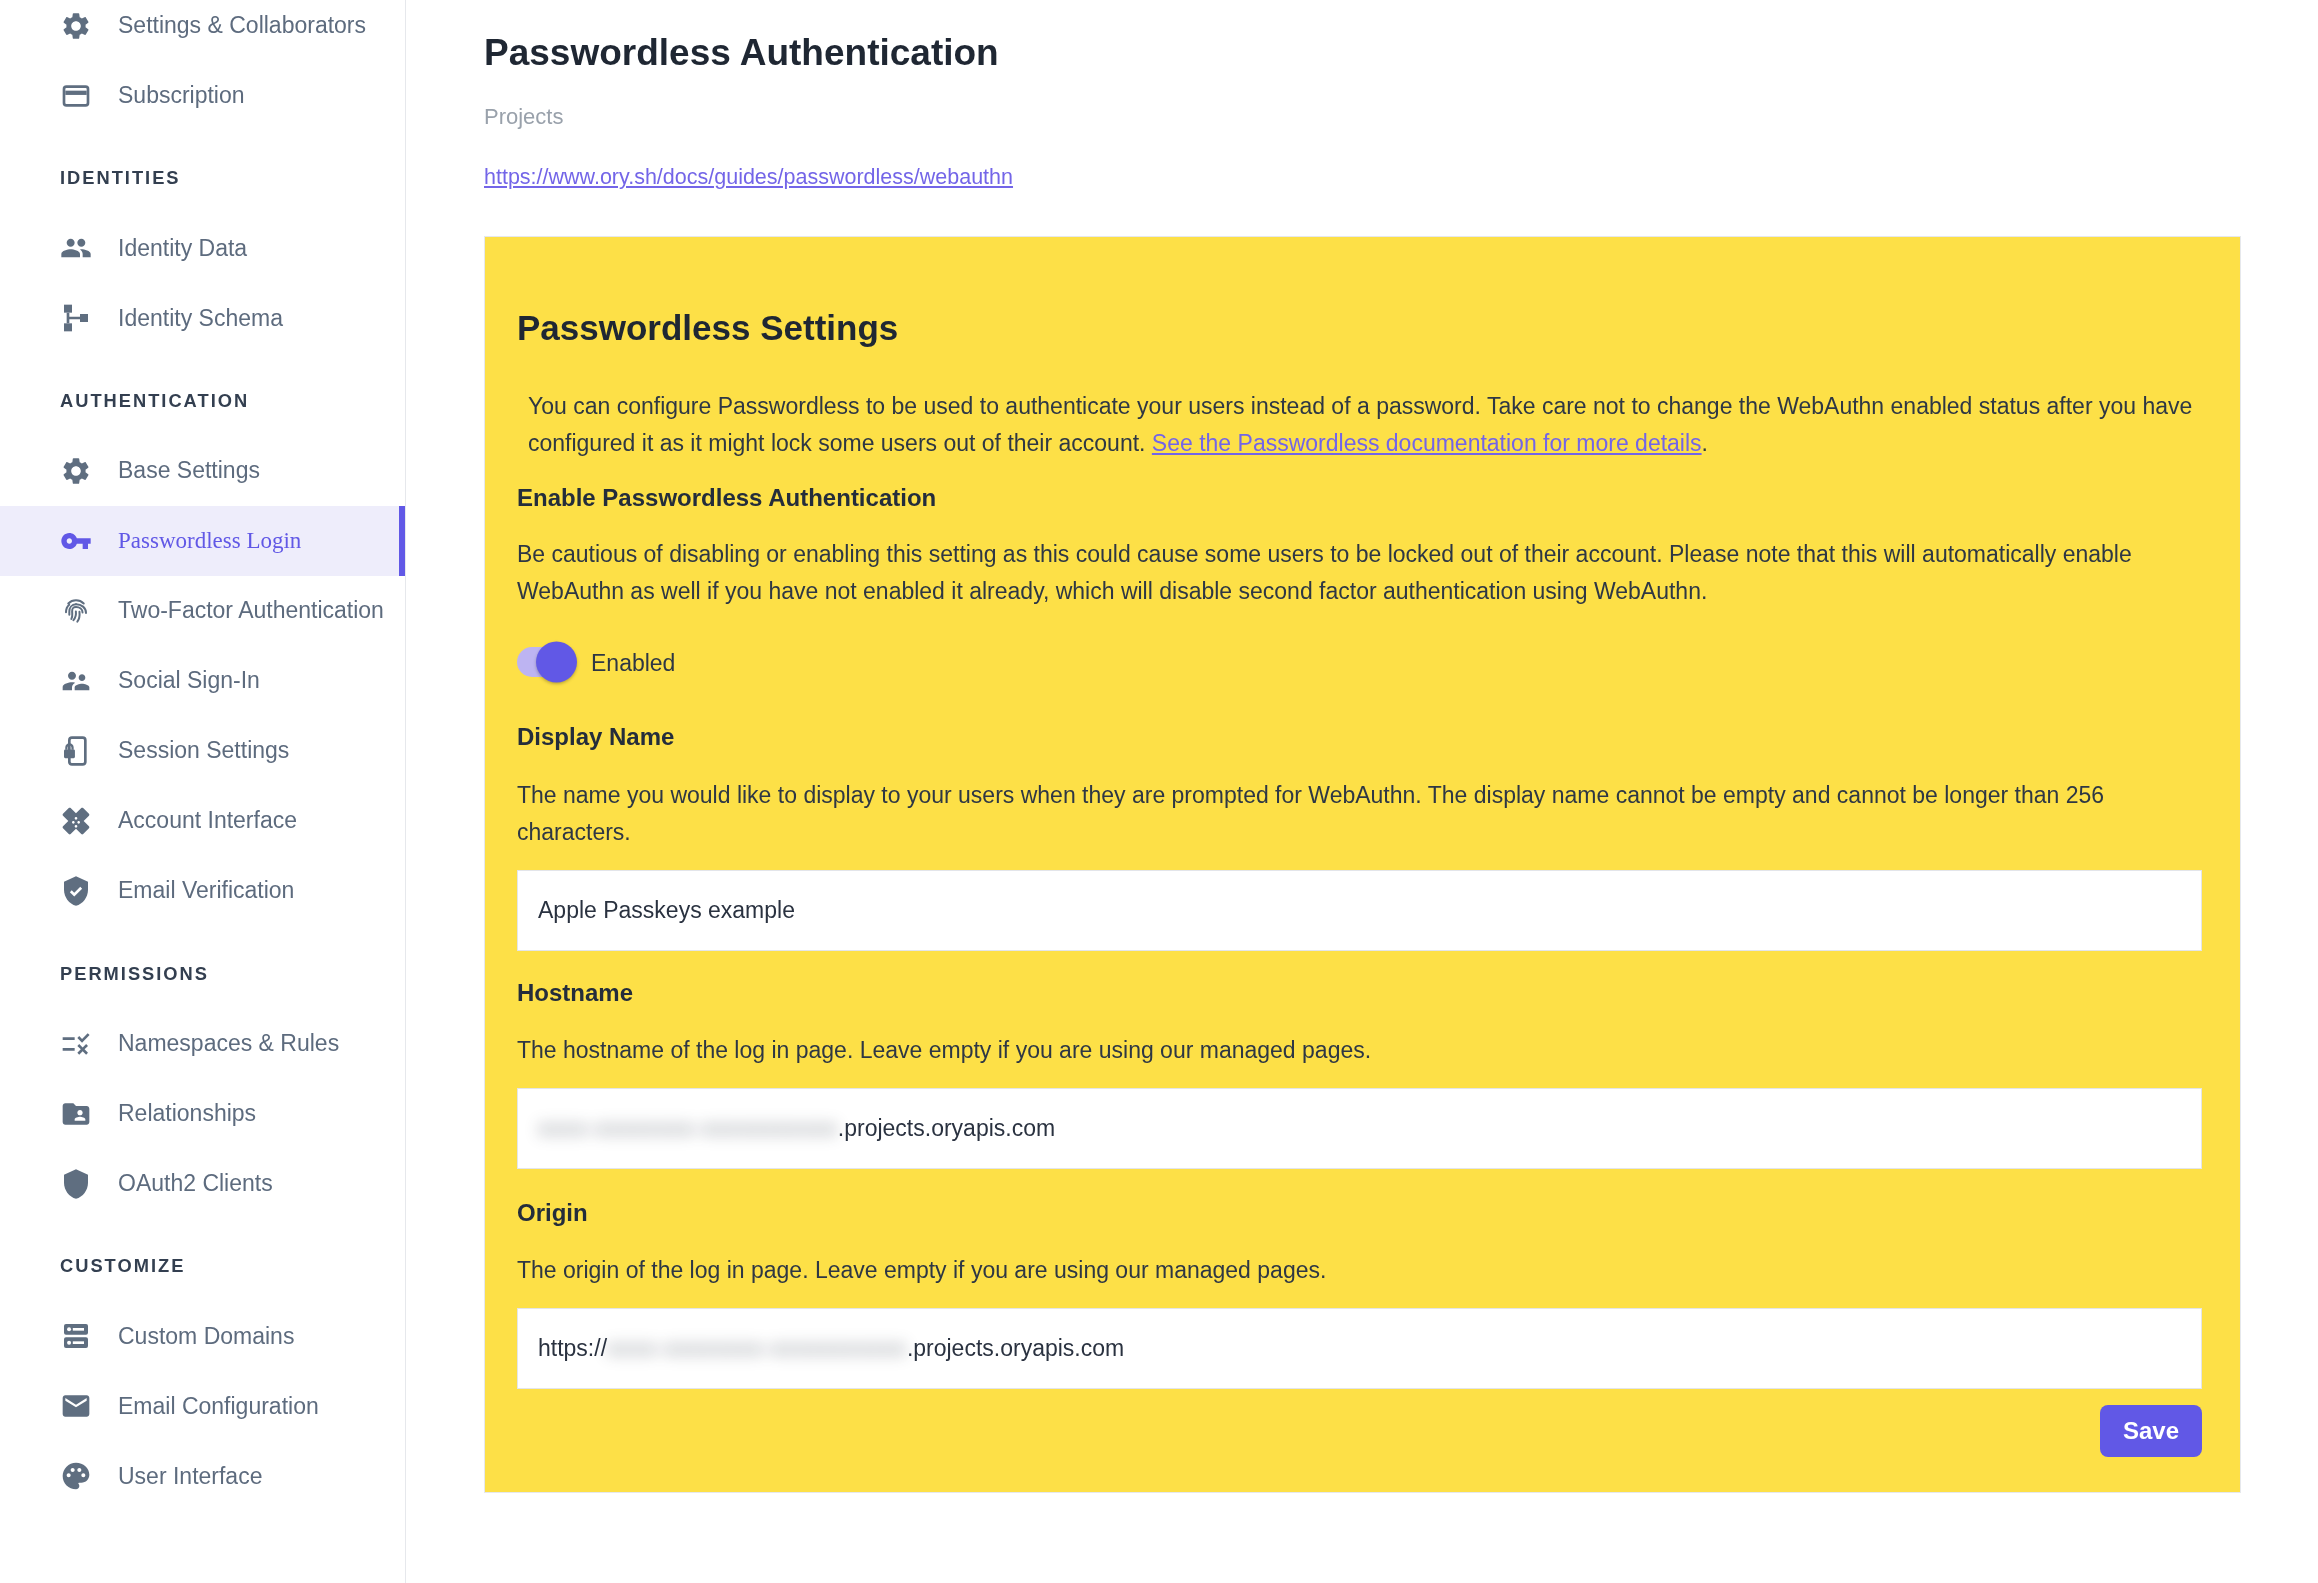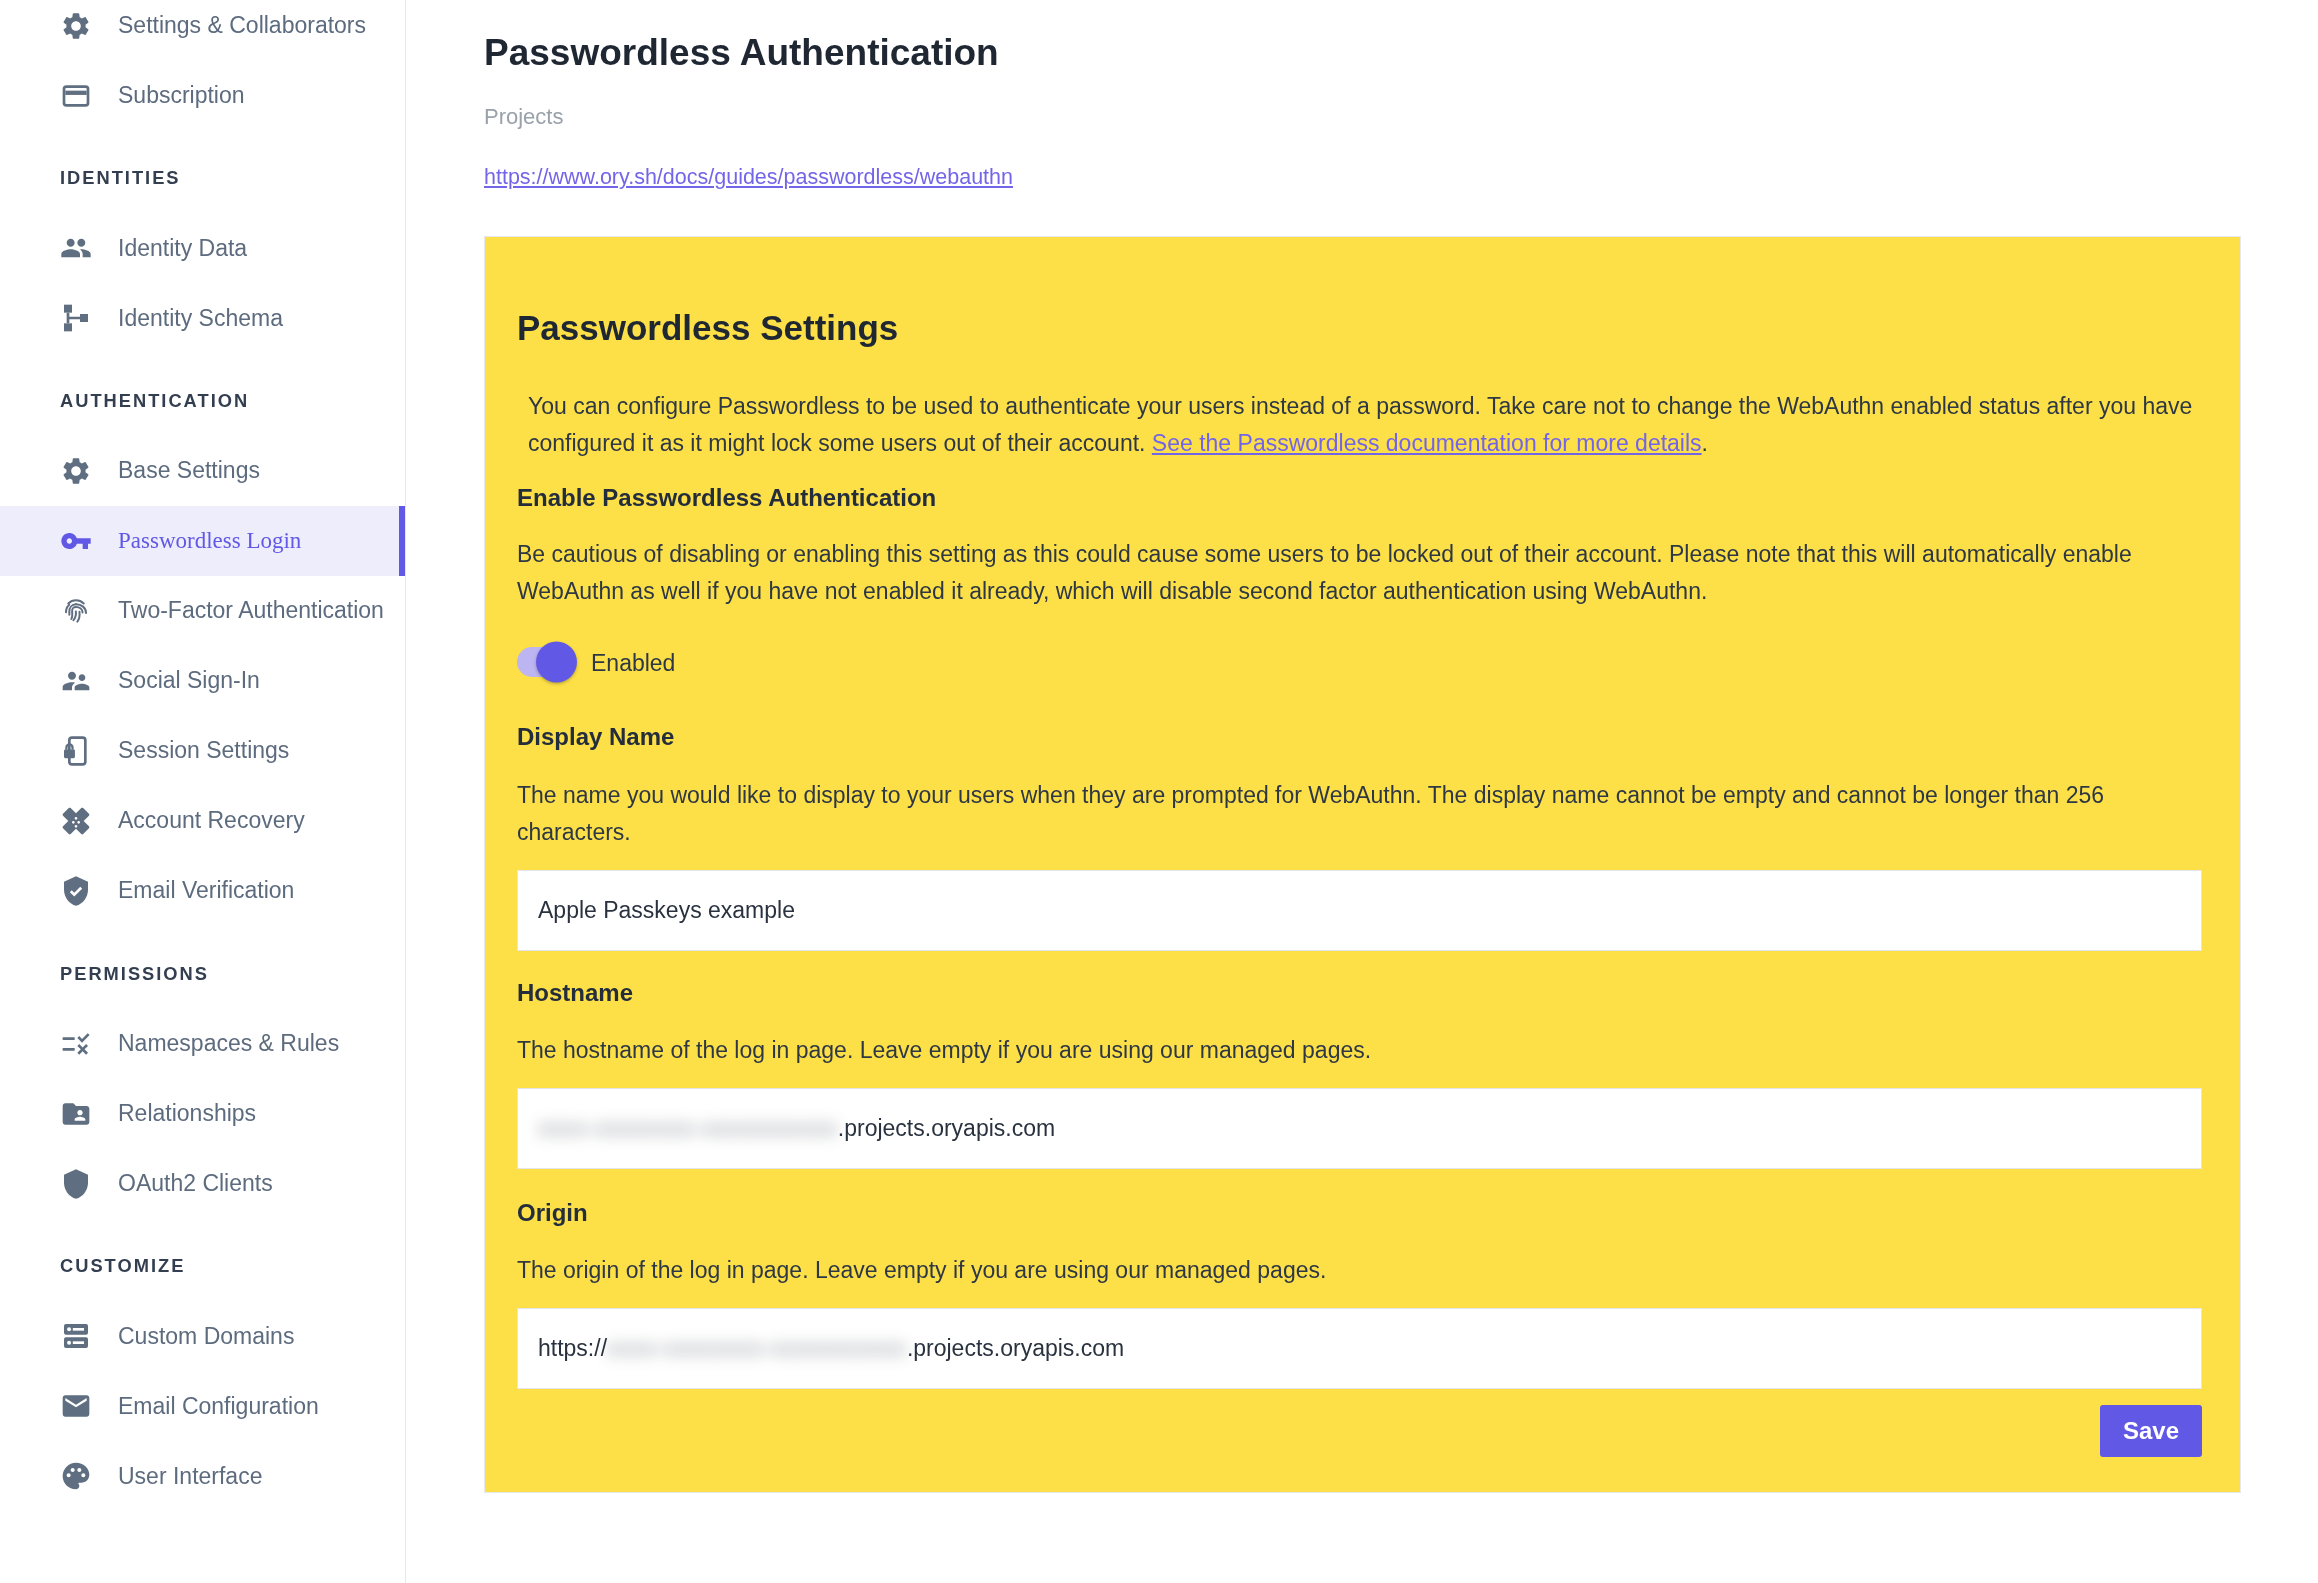--- a/index.html
+++ b/index.html
@@ -57,21 +57,21 @@
     display:flex;align-items:center;padding-left:20px;font-size:23px;color:#2A3240;
     background:#fff;cursor:text;white-space:nowrap;}
   .redacted{filter:blur(7.2px);opacity:.55;letter-spacing:0.8px;}
   .h3-host{margin-top:27px;}
   .p-host{margin-top:24px;}
   .h3-origin{margin-top:29px;}
   .p-origin{margin-top:24px;}
   .save-row{margin-top:16.7px;display:flex;justify-content:flex-end;}
   .save-btn{height:52px;padding:0 23px;background:var(--accent);color:#fff;border:none;
     font-family:"Liberation Sans",sans-serif;font-size:24px;font-weight:bold;
-    border-radius:3px;cursor:pointer;}
+    border-radius:8px;cursor:pointer;}
 </style>
 </head>
 <body>
 
 <svg width="0" height="0" style="position:absolute" aria-hidden="true">
   <defs>
     <symbol id="gear-icon" viewBox="0 0 24 24">
         <path fill="currentColor" d="M19.14 12.94c.04-.3.06-.61.06-.94 0-.32-.02-.64-.07-.94l2.03-1.58c.18-.14.23-.41.12-.61l-1.92-3.32c-.12-.22-.37-.29-.59-.22l-2.39.96c-.5-.38-1.03-.7-1.62-.94l-.36-2.54c-.04-.24-.24-.41-.48-.41h-3.84c-.24 0-.43.17-.47.41l-.36 2.54c-.59.24-1.13.57-1.62.94l-2.39-.96c-.22-.08-.47 0-.59.22L2.74 8.87c-.12.21-.08.47.12.61l2.03 1.58c-.05.3-.09.63-.09.94s.02.64.07.94l-2.03 1.58c-.18.14-.23.41-.12.61l1.92 3.32c.12.22.37.29.59.22l2.39-.96c.5.38 1.03.7 1.62.94l.36 2.54c.05.24.24.41.48.41h3.84c.24 0 .44-.17.47-.41l.36-2.54c.59-.24 1.13-.56 1.62-.94l2.39.96c.22.08.47 0 .59-.22l1.92-3.32c.12-.22.07-.47-.12-.61l-2.01-1.58zM12 15.6c-1.98 0-3.6-1.62-3.6-3.6s1.62-3.6 3.6-3.6 3.6 1.62 3.6 3.6-1.62 3.6-3.6 3.6z"></path>
       </symbol>
     <symbol id="credit-card-icon" viewBox="0 0 24 24">
@@ -204,21 +204,21 @@
         <div class="nav-item">
           <svg class="nav-icon" viewBox="0 0 40 40" width="32" height="32">
             <use href="#phone-lock-icon"></use>
           </svg>
           <span class="nav-label">Session Settings</span>
         </div>
         <div class="nav-item">
           <svg class="nav-icon" viewBox="0 0 40 40" width="32" height="32">
             <use href="#bandage-icon"></use>
           </svg>
-          <span class="nav-label">Account Recovery</span>
+          <span class="nav-label">Account Interface</span>
         </div>
         <div class="nav-item">
           <svg class="nav-icon" viewBox="0 0 40 40" width="32" height="32">
             <use href="#shield-check-icon"></use>
           </svg>
           <span class="nav-label">Email Verification</span>
         </div>
         <div class="nav-header">PERMISSIONS</div>
         <div class="nav-item">
           <svg class="nav-icon" viewBox="0 0 40 40" width="32" height="32">

